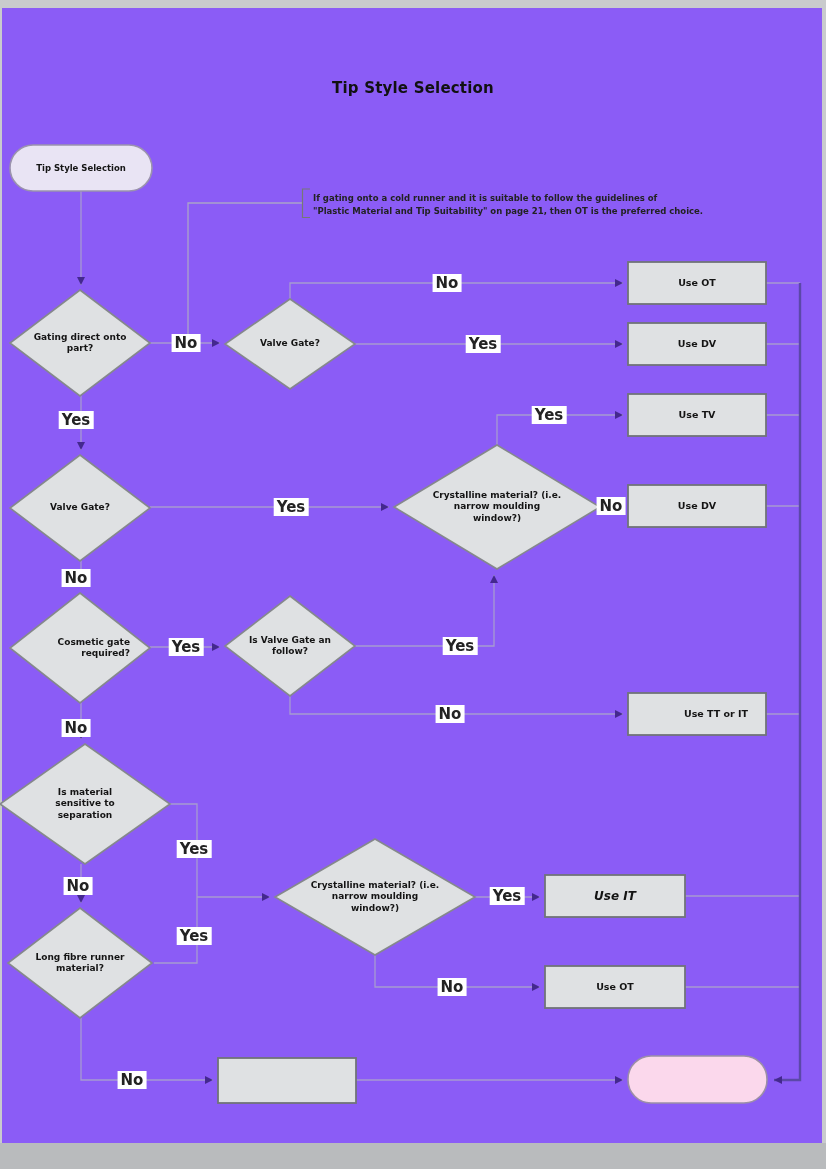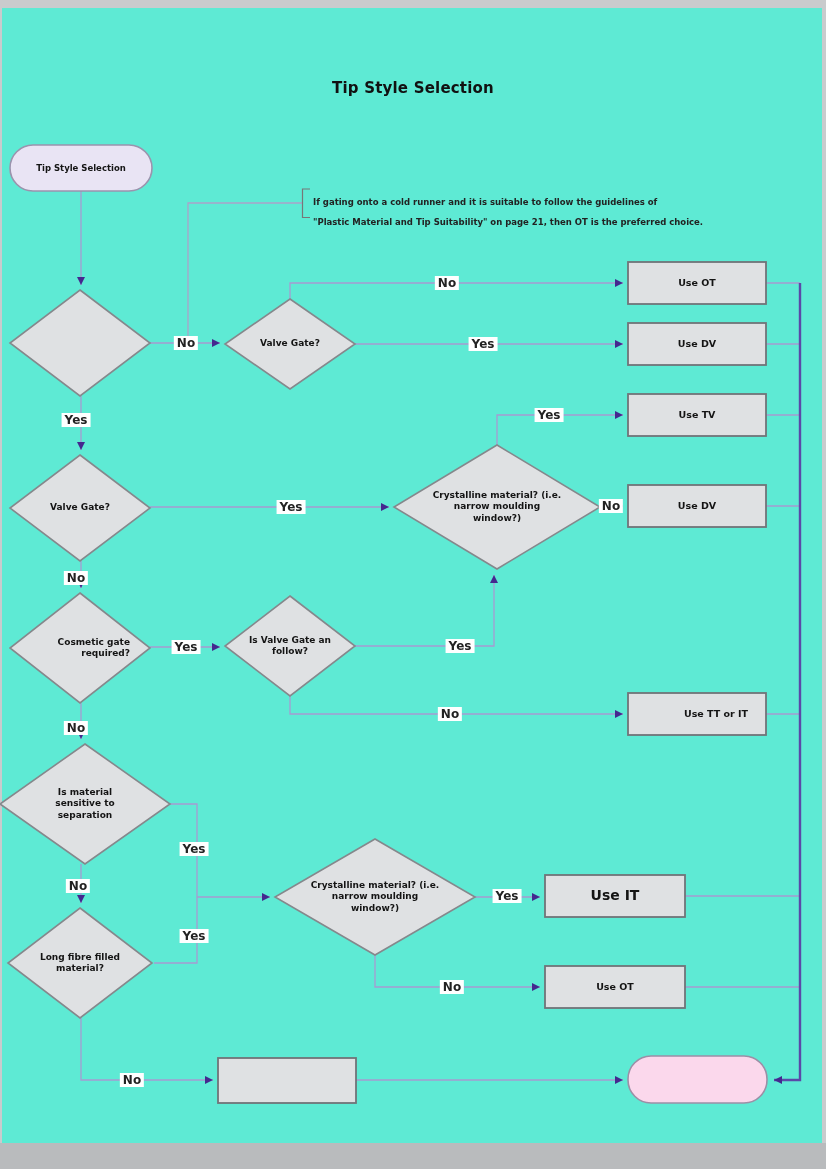--- a/index.html
+++ b/index.html
@@ -1,27 +1,27 @@
 <!DOCTYPE html>
 <html><head>
 <meta charset="utf-8">
 <style>
   html,body{margin:0;padding:0;background:#fff;}
-  #page{position:relative;width:826px;height:1169px;background:#5eead4;overflow:hidden;
+  #page{position:relative;width:826px;height:1169px;background:#8b5cf6;overflow:hidden;
         font-family:"DejaVu Sans",sans-serif;}
   .strip{position:absolute;background:#c9cbcd;}
   .page-title{position:absolute;top:79px;left:0;width:100%;text-align:center;
         font-weight:bold;font-size:15px;color:#111;letter-spacing:.2px;}
   .note-text{position:absolute;left:313px;top:192px;width:474px;
-        font-weight:bold;font-size:8.5px;line-height:20px;color:#222;white-space:pre-line;}
+        font-weight:bold;font-size:8.5px;line-height:13px;color:#222;white-space:pre-line;}
   svg{position:absolute;left:0;top:0;}
   .node-label{position:absolute;display:flex;align-items:center;justify-content:center;
         text-align:center;font-weight:bold;font-size:9px;line-height:1.25;color:#141414;}
   .edge-label{position:absolute;transform:translate(-50%,-50%);background:#fff;
-        padding:0 3px;font-weight:bold;font-size:12px;color:#232323;}
+        padding:0 3px;font-weight:bold;font-size:15px;color:#232323;}
 </style>
 </head>
 <body>
 
 <div id="page">
 
   <div class="strip" style="left:0;top:0;width:826px;height:8px;"></div>
   <div class="strip" style="left:0;top:0;width:2px;height:1169px;"></div>
   <div class="strip" style="left:822px;top:0;width:4px;height:1169px;"></div>
   <div class="strip" style="left:0;top:1143px;width:826px;height:26px;background:#b9bbbd;"></div>
@@ -87,34 +87,35 @@
       <polygon points="80,908 152,963 80,1018 8,963"></polygon>
       <polygon points="375,839 475,897 375,955 275,897"></polygon>
       <rect x="545" y="875" width="140" height="42" stroke="#707478" stroke-width="1.8"></rect>
       <rect x="545" y="966" width="140" height="42" stroke="#707478" stroke-width="1.8"></rect>
       <rect x="218" y="1058" width="138" height="45" stroke="#707478" stroke-width="1.8"></rect>
       <rect x="628" y="1056" width="139" height="47" rx="23" fill="#fbd8ec" stroke="#9c8fa6"></rect>
     </g>
   </svg>
 
   <div class="node-label" style="left:21px;top:148px;width:120px;height:40px;font-size:8.5px;">Tip Style Selection</div>
+  <div class="node-label" style="left:30px;top:321px;width:100px;height:44px;">Gating direct onto part?</div>
   <div class="node-label" style="left:235px;top:329px;width:110px;height:30px;">Valve Gate?</div>
   <div class="node-label" style="left:628px;top:262px;width:138px;height:42px;font-size:9.5px;">Use OT</div>
   <div class="node-label" style="left:628px;top:323px;width:138px;height:42px;font-size:9.5px;">Use DV</div>
   <div class="node-label" style="left:628px;top:394px;width:138px;height:42px;font-size:9.5px;text-align:center;">Use TV</div>
   <div class="node-label" style="left:25px;top:493px;width:110px;height:30px;">Valve Gate?</div>
   <div class="node-label" style="left:431px;top:481px;width:132px;height:52px;">Crystalline material? (i.e. narrow moulding window?)</div>
   <div class="node-label" style="left:628px;top:485px;width:138px;height:42px;font-size:9.5px;">Use DV</div>
   <div class="node-label" style="left:30px;top:626px;width:100px;height:44px;text-align:right;">Cosmetic gate required?</div>
   <div class="node-label" style="left:242px;top:626px;width:96px;height:40px;">Is Valve Gate an follow?</div>
   <div class="node-label" style="left:647px;top:693px;width:138px;height:42px;font-size:9.5px;">Use TT or IT</div>
   <div class="node-label" style="left:39px;top:776px;width:92px;height:56px;">Is material sensitive to separation</div>
-  <div class="node-label" style="left:28px;top:943px;width:104px;height:40px;">Long fibre filled material?</div>
+  <div class="node-label" style="left:28px;top:943px;width:104px;height:40px;">Long fibre runner material?</div>
   <div class="node-label" style="left:309px;top:871px;width:132px;height:52px;">Crystalline material? (i.e. narrow moulding window?)</div>
-  <div class="node-label" style="left:545px;top:875px;width:140px;height:42px;font-size:14px;">Use IT</div>
+  <div class="node-label" style="left:545px;top:875px;width:140px;height:42px;font-size:12px;font-style:italic;">Use IT</div>
   <div class="node-label" style="left:545px;top:966px;width:140px;height:42px;font-size:9.5px;">Use OT</div>
 
   <span class="edge-label" style="left:186px;top:343px;">No</span>
   <span class="edge-label" style="left:447px;top:283px;">No</span>
   <span class="edge-label" style="left:483px;top:344px;">Yes</span>
   <span class="edge-label" style="left:76px;top:420px;">Yes</span>
   <span class="edge-label" style="left:291px;top:507px;">Yes</span>
   <span class="edge-label" style="left:549px;top:415px;">Yes</span>
   <span class="edge-label" style="left:611px;top:506px;">No</span>
   <span class="edge-label" style="left:76px;top:578px;">No</span>

